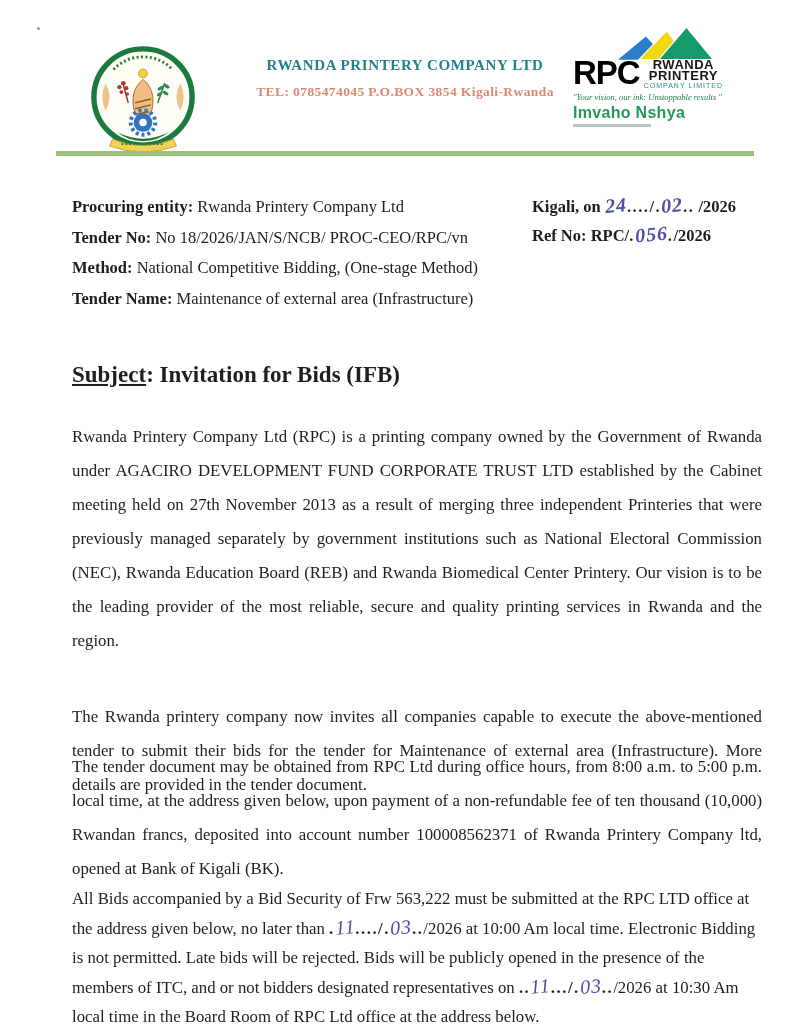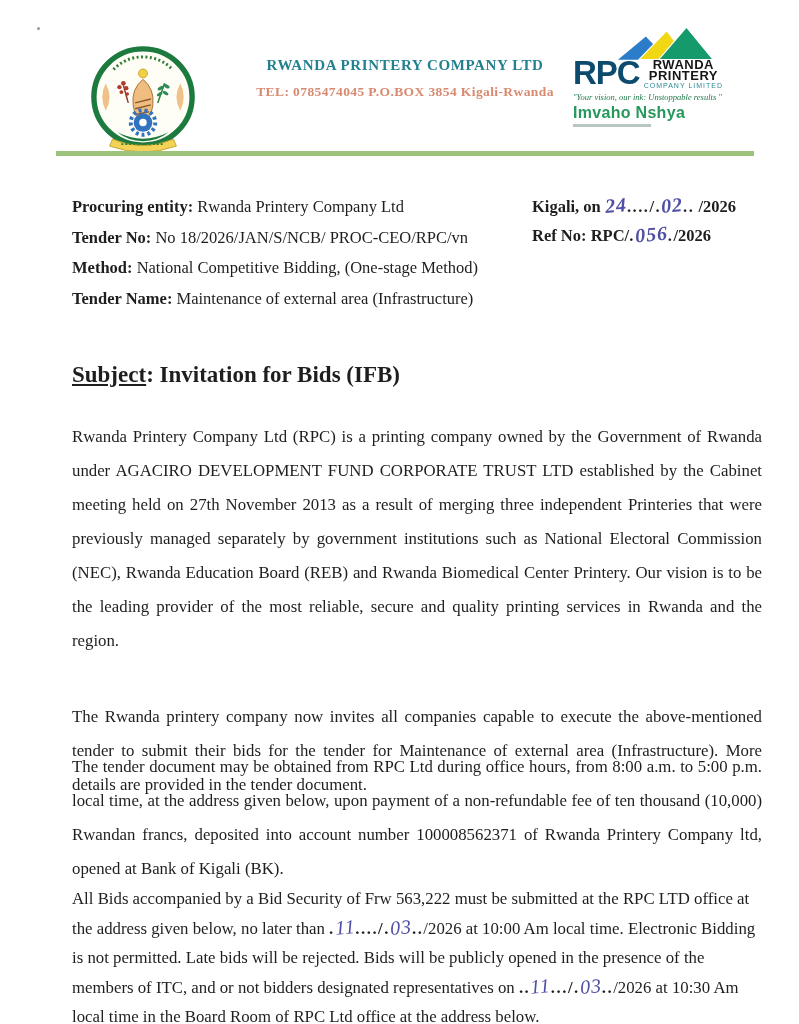--- a/index.html
+++ b/index.html
@@ -10,21 +10,21 @@
   }
   
   .coat { position:absolute; left:84px; top:42px; }
   .head-center { position:absolute; left:232px; top:46px; width:346px; text-align:center; }
   .head-line1 { font-size:15px; font-weight:bold; letter-spacing:1px; color:#3b6a9c; }
   .head-line2 { font-size:15px; font-weight:bold; letter-spacing:0.6px; color:#23808f; margin-top:11px; }
   .head-line3 { font-size:13.5px; font-weight:bold; letter-spacing:0.4px; color:#d88a70; margin-top:10px; }
   .rpc-logo { position:absolute; left:573px; top:26px; width:180px; }
   .rpc-mountains { display:block; margin-left:12px; }
   .rpc-textrow { display:flex; align-items:flex-start; margin-top:-4px; }
-  .rpc-abbr { font-family:"Liberation Sans", sans-serif; font-weight:bold; font-size:33px; line-height:30px; color:#0c4a6e; letter-spacing:-1px; }
+  .rpc-abbr { font-family:"Liberation Sans", sans-serif; font-weight:bold; font-size:33px; line-height:30px; color:#000000; letter-spacing:-1px; }
   .rpc-stack { margin-left:4px; margin-top:1px; font-family:"Liberation Sans", sans-serif; }
   .rpc-stack .nm { font-size:13px; font-weight:bold; color:#161616; line-height:11px; letter-spacing:0.5px;text-align:center; }
   .rpc-stack .lim { font-size:7px; color:#2a8a96; letter-spacing:1px; margin-top:1px; }
   .rpc-tagline { font-size:8.5px; font-style:italic; color:#1f7a4a; margin-top:3px; white-space:nowrap; }
   .rpc-brand { font-family:"Liberation Sans", sans-serif; font-size:16px; font-weight:bold; color:#27985c; margin-top:2px; letter-spacing:0.3px; }
   .rpc-brand-sub { width:78px; height:3px; background:#b9c7c2; margin-top:2px; }
   .rule { position:absolute; left:56px; top:151px; width:698px; height:5px; background:#9cc27c; }
   .speck { position:absolute; left:37px; top:27px; width:3px; height:3px; background:#9a9a9a; border-radius:50%; }
   
   .meta-left { position:absolute; left:72px; top:197px; font-size:16.5px; }

